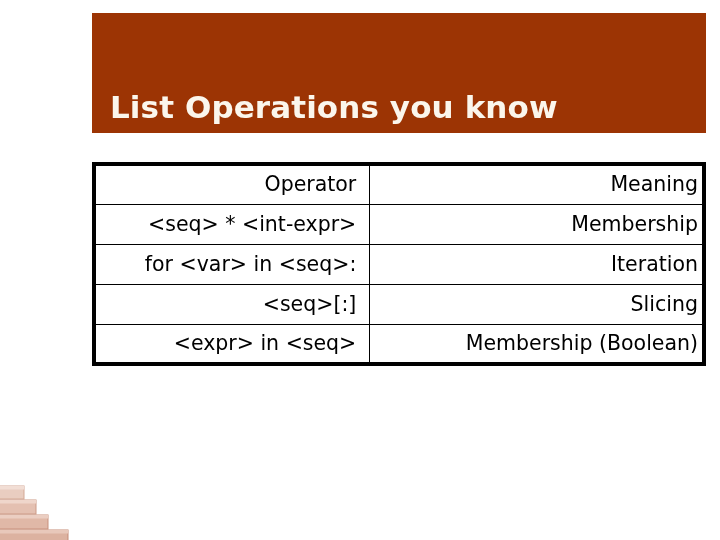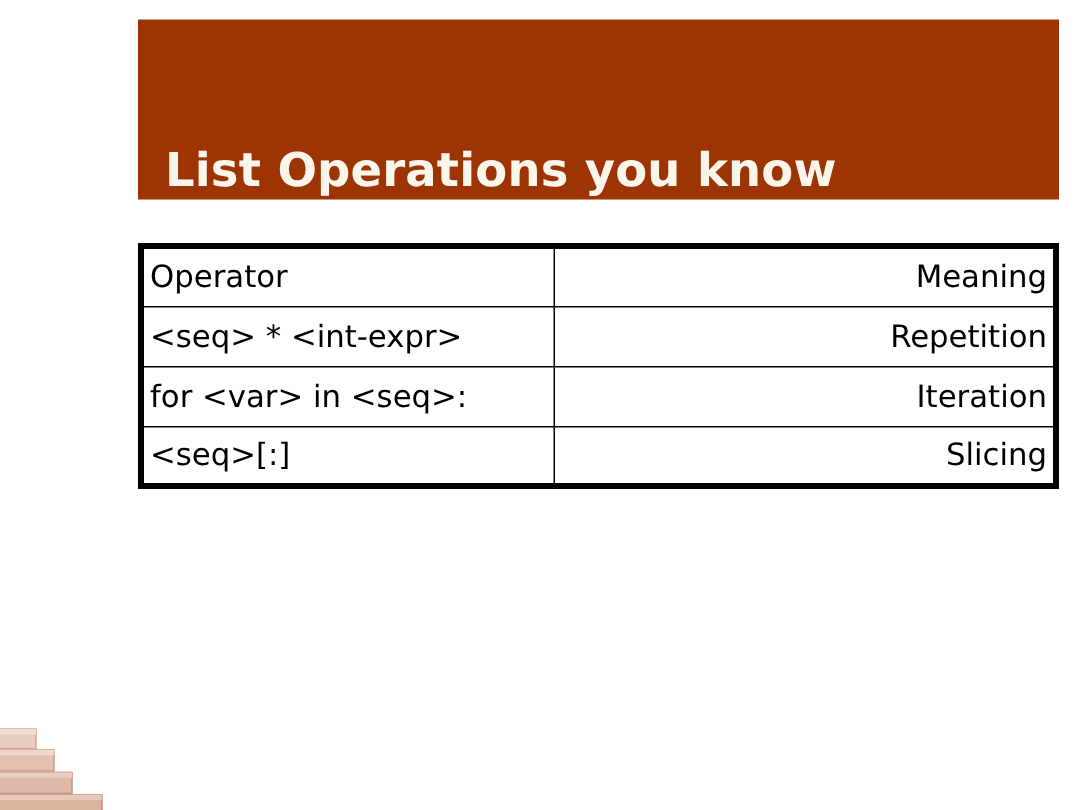--- a/index.html
+++ b/index.html
@@ -41,21 +41,21 @@
     position: absolute;
     left: 92px;
     top: 13px;
     width: 614px;
     height: 120px;
     background: #9C3404;
     display: flex;
     align-items: flex-end;
     justify-content: flex-start;
     box-sizing: border-box;
-    padding: 0 8px 1px 18px;
+    padding: 0 8px 8px 18px;
   }
   #title-text {
     color: #FBF6EC;
     font-family: "DejaVu Sans", "Liberation Sans", sans-serif;
     font-weight: bold;
     font-size: 31px;
     line-height: 36px;
     letter-spacing: 0.1px;
     white-space: nowrap;
   }
@@ -82,22 +82,22 @@
     padding: 0 4px;
     font-family: "DejaVu Sans", "Liberation Sans", sans-serif;
     font-size: 20.5px;
     line-height: 23px;
     color: #000000;
     vertical-align: middle;
     white-space: nowrap;
     overflow: hidden;
   }
   #ops-table td.cell-op {
-    text-align: left;
-    padding-right: 0;
+    text-align: right;
+    padding-right: 13px;
   }
   #ops-table td.cell-mean {
     text-align: right;
     padding-left: 8px;
   }
 </style>
 </head>
 <body>
 
 <div id="slide">
@@ -136,26 +136,30 @@
       <col class="c-op">
       <col class="c-mean">
     </colgroup>
     <tbody>
       <tr>
         <td class="cell-op">Operator</td>
         <td class="cell-mean">Meaning</td>
       </tr>
       <tr>
         <td class="cell-op">&lt;seq&gt; * &lt;int-expr&gt;</td>
-        <td class="cell-mean">Repetition</td>
+        <td class="cell-mean">Membership</td>
       </tr>
       <tr>
         <td class="cell-op">for &lt;var&gt; in &lt;seq&gt;:</td>
         <td class="cell-mean">Iteration</td>
       </tr>
       <tr>
         <td class="cell-op">&lt;seq&gt;[:]</td>
         <td class="cell-mean">Slicing</td>
       </tr>
+      <tr>
+        <td class="cell-op">&lt;expr&gt; in &lt;seq&gt;</td>
+        <td class="cell-mean">Membership (Boolean)</td>
+      </tr>
     </tbody>
   </table>
 
 </div>
 
 </body></html>

